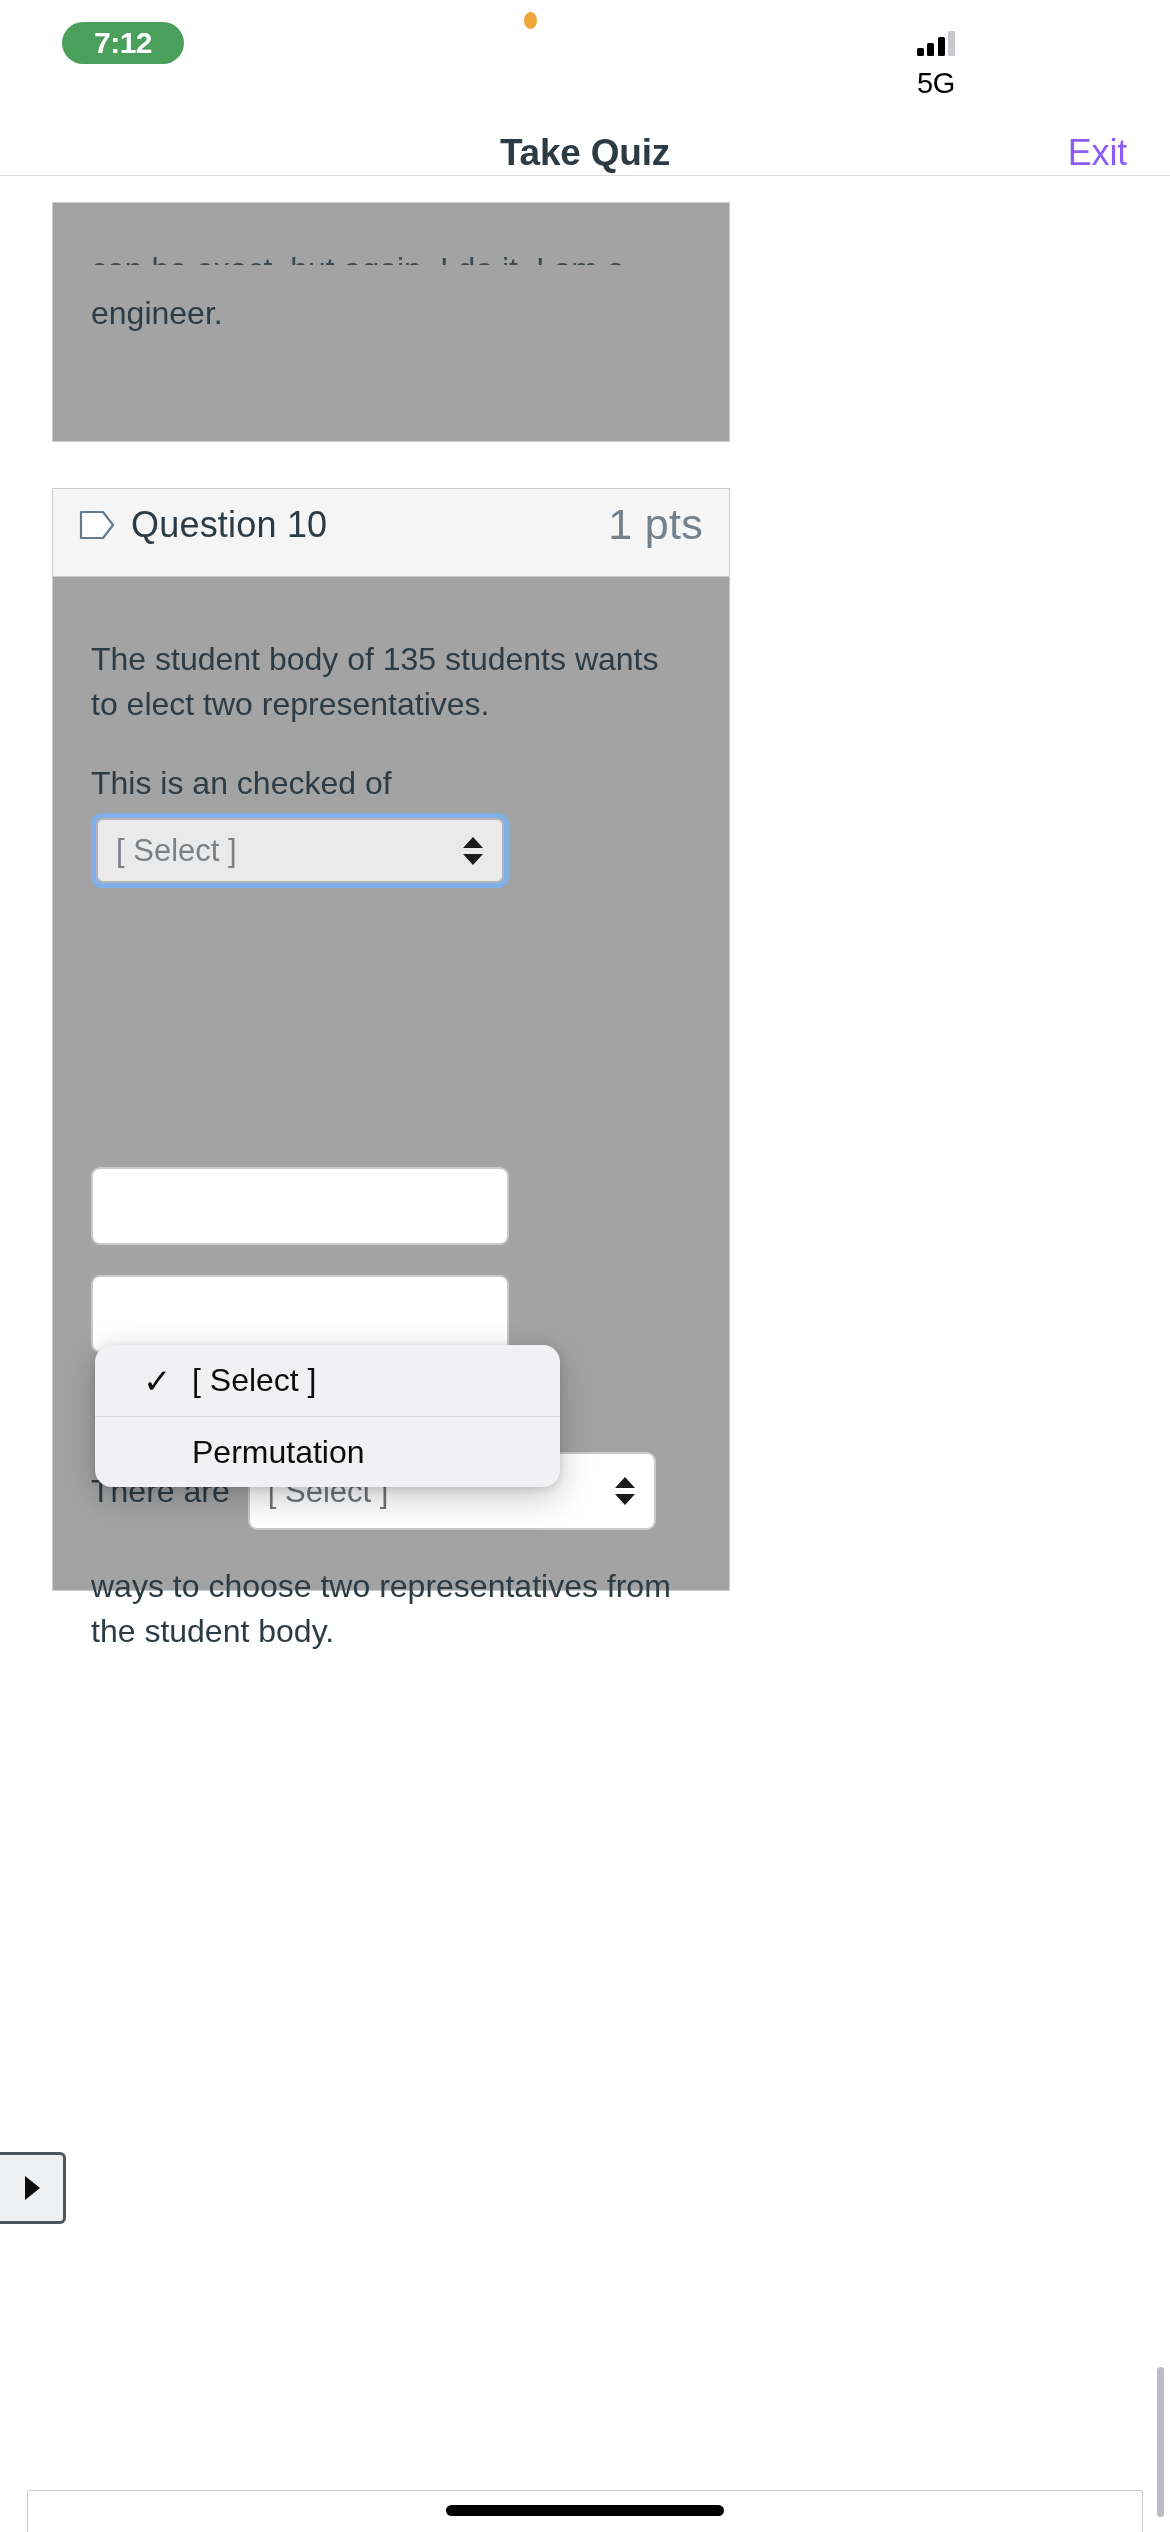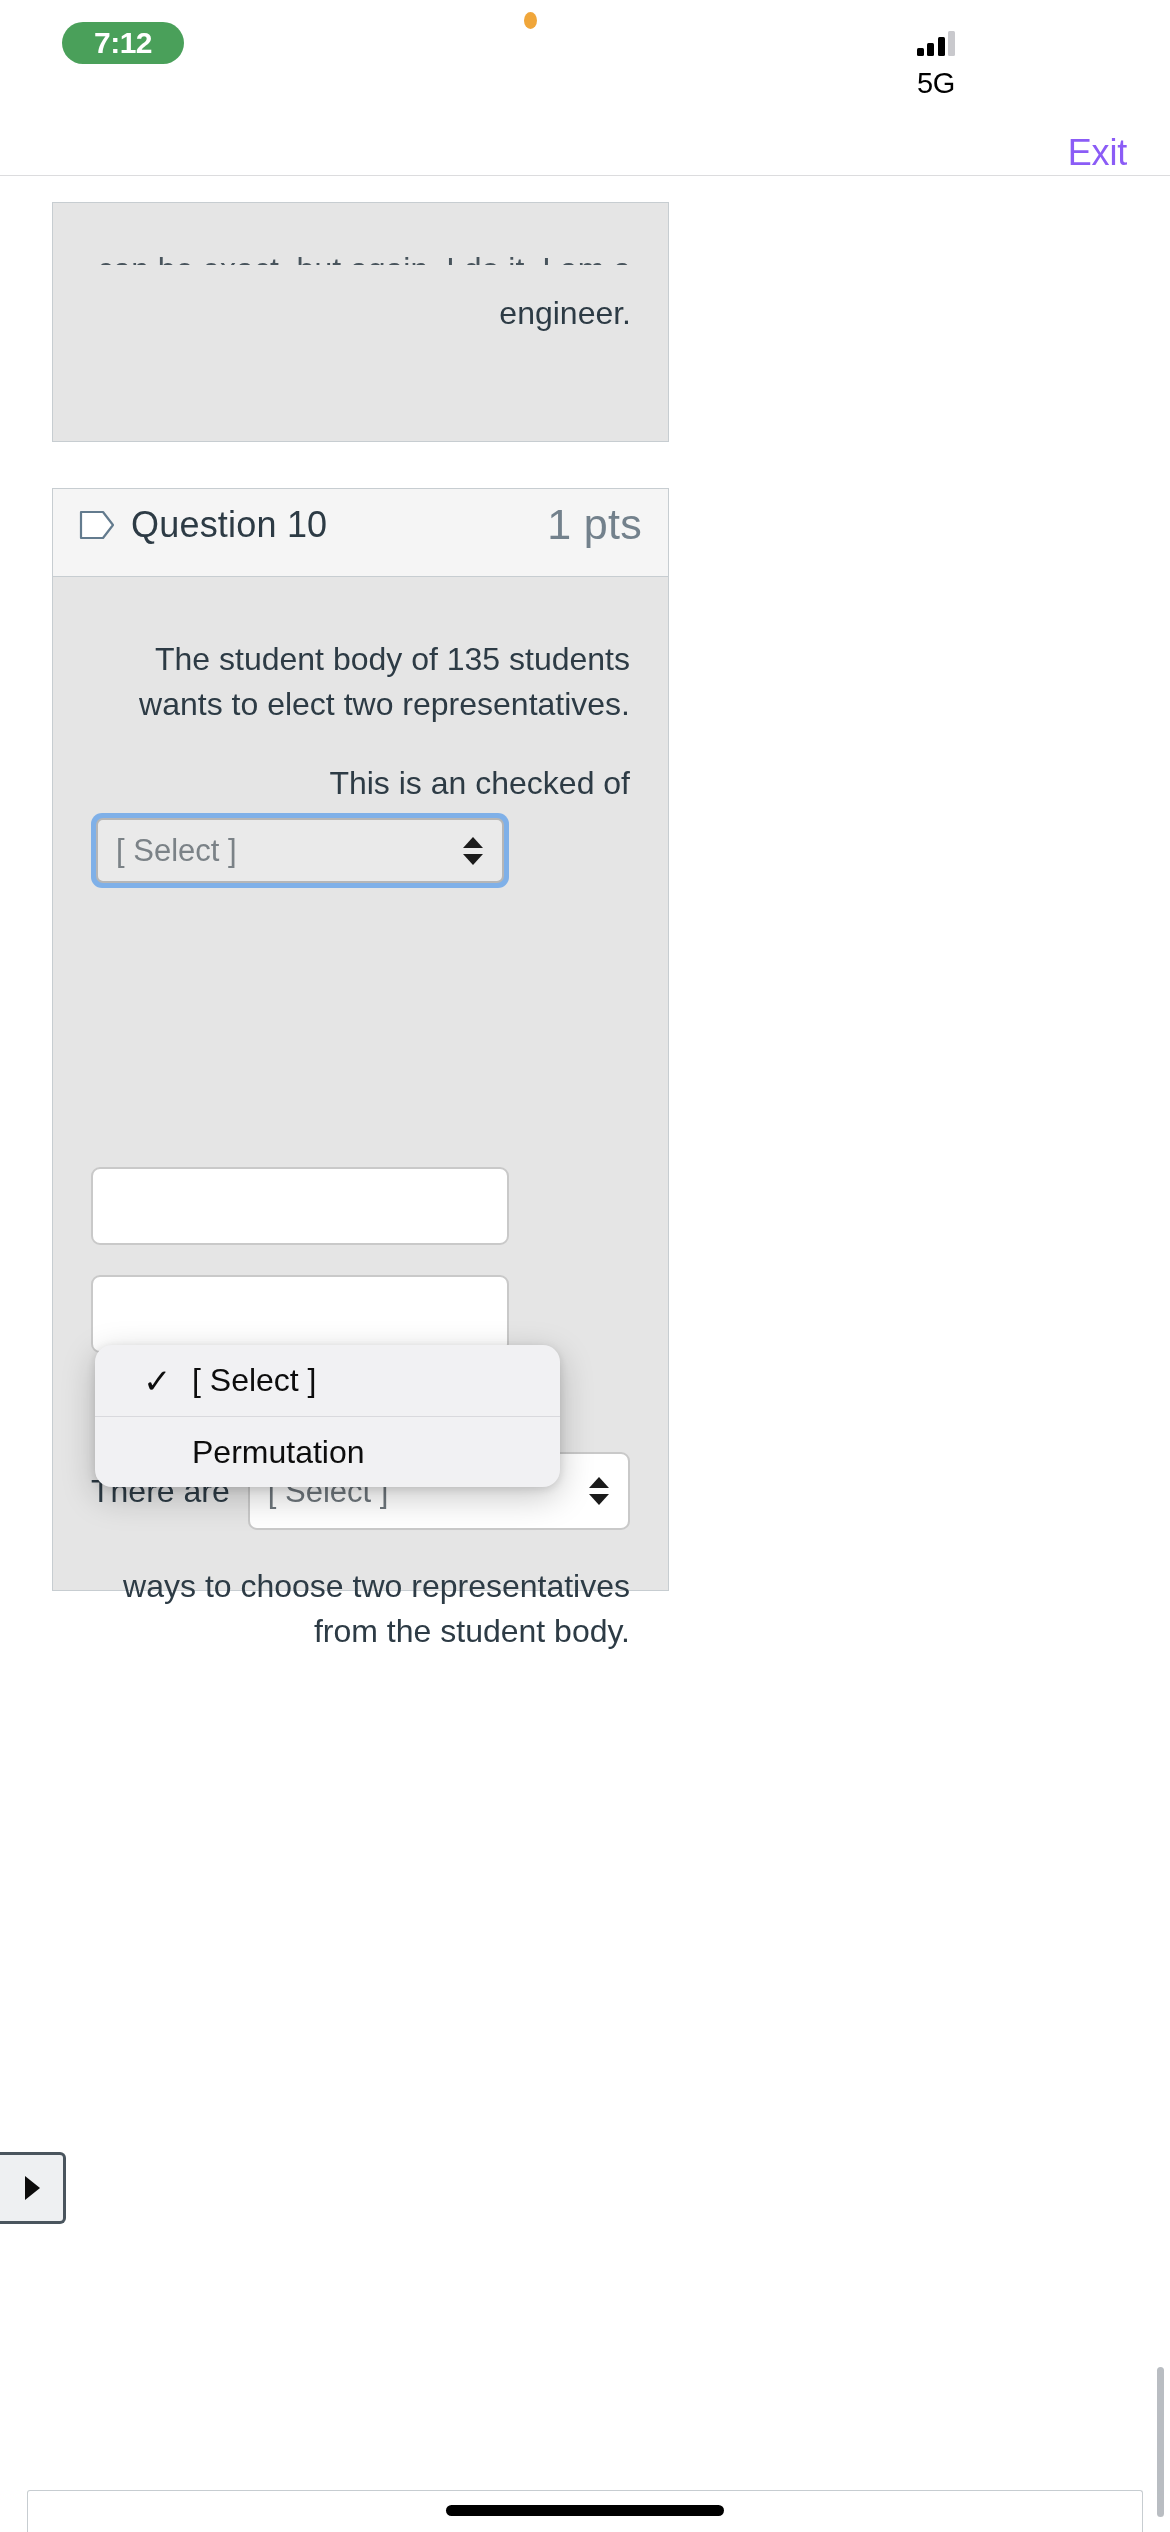--- a/index.html
+++ b/index.html
@@ -139,25 +139,24 @@
     top: 177px; left: 0;
     width: 1170px;
     height: 2355px;
     background: #ffffff;
     overflow: hidden;
   }
 
   .qcard {
     position: absolute;
     left: 52px;
-    width: 617px;
+    width: 678px;
     border: 1px solid #c7cdd1;
     box-sizing: border-box;
-    background: #e5e5e5;
-    text-align: right;
+    background: #a3a3a3;
   }
 
   
   .qcard-prev {
     top: 25px;
     height: 240px;
   }
   .prev-text-clipped {
     position: absolute;
     left: 38px;
@@ -408,20 +407,21 @@
         <i></i>
     </span>
     <span class="net-label">5G</span>
     <span class="battery">
       <span class="battery-fill" style="width:62%"></span>
     </span>
   </div>
 </div>
 
 <div class="nav-bar">
+  <div class="nav-title">Take Quiz</div>
   <div class="nav-exit">Exit</div>
 </div>
 
 <div class="content">
 
   <div class="qcard qcard-prev">
     <div class="prev-text-clipped">can be exact, but again, I do it, I am a</div>
     <div class="prev-text">engineer.</div>
   </div>
 

